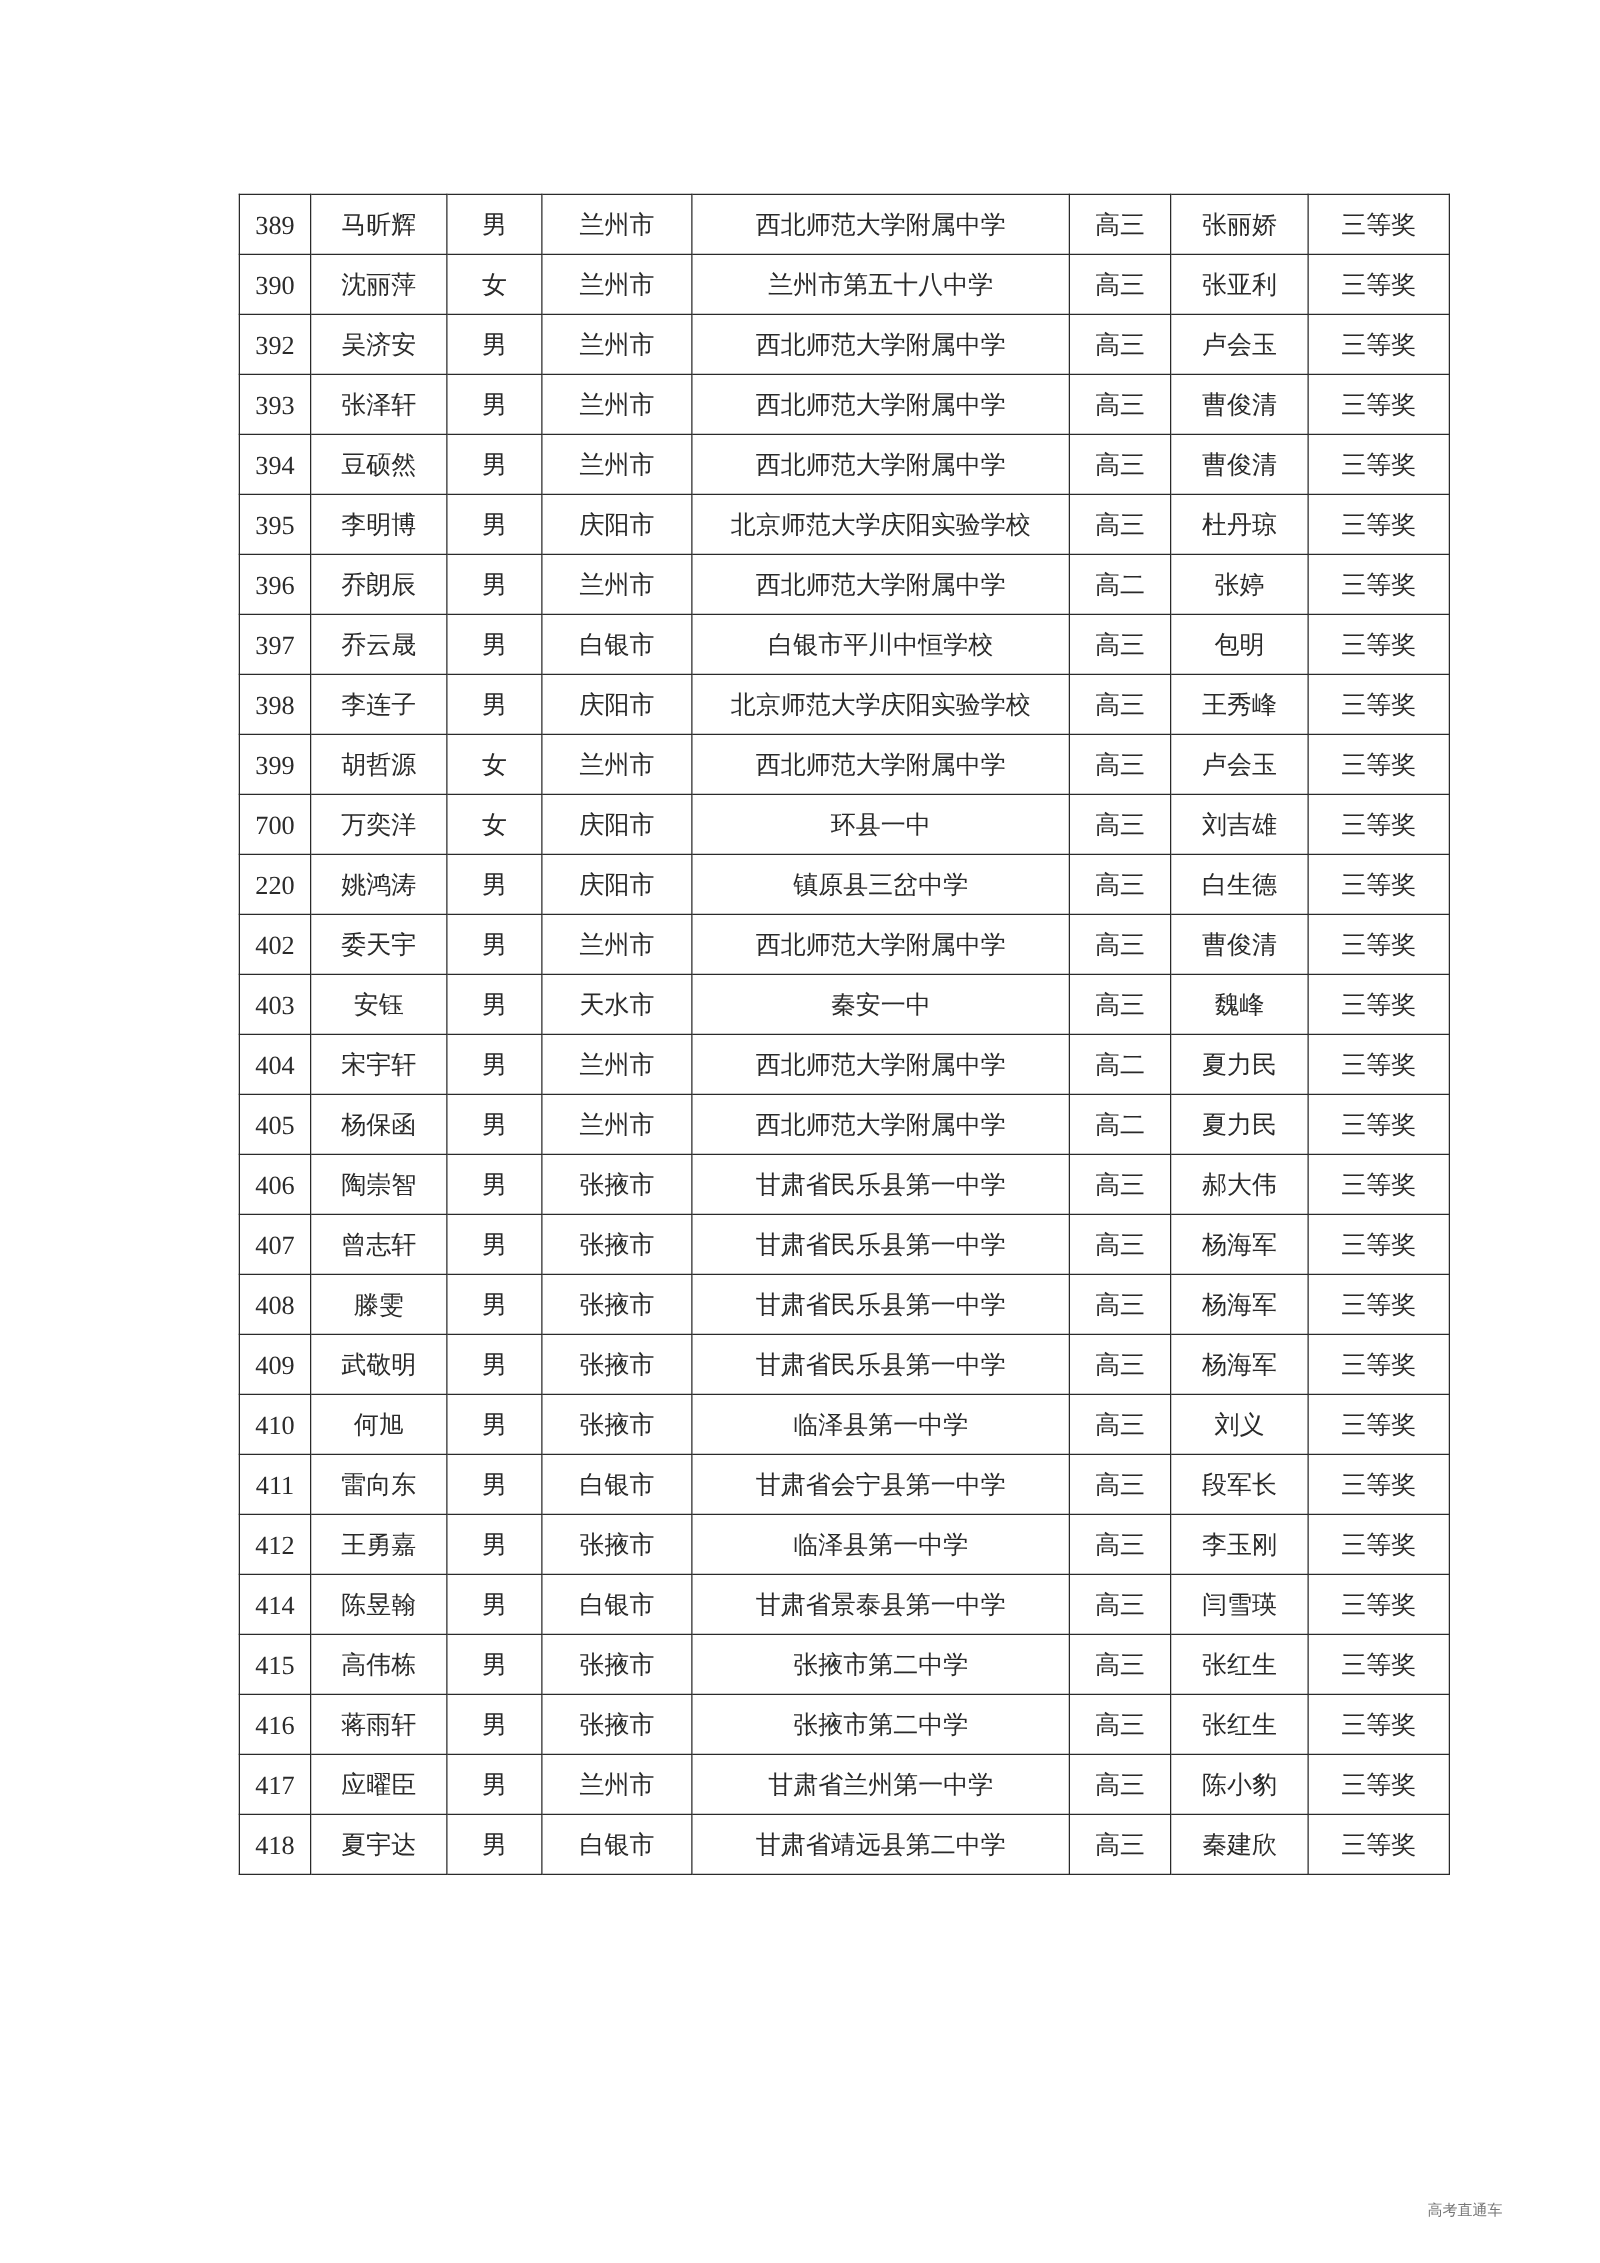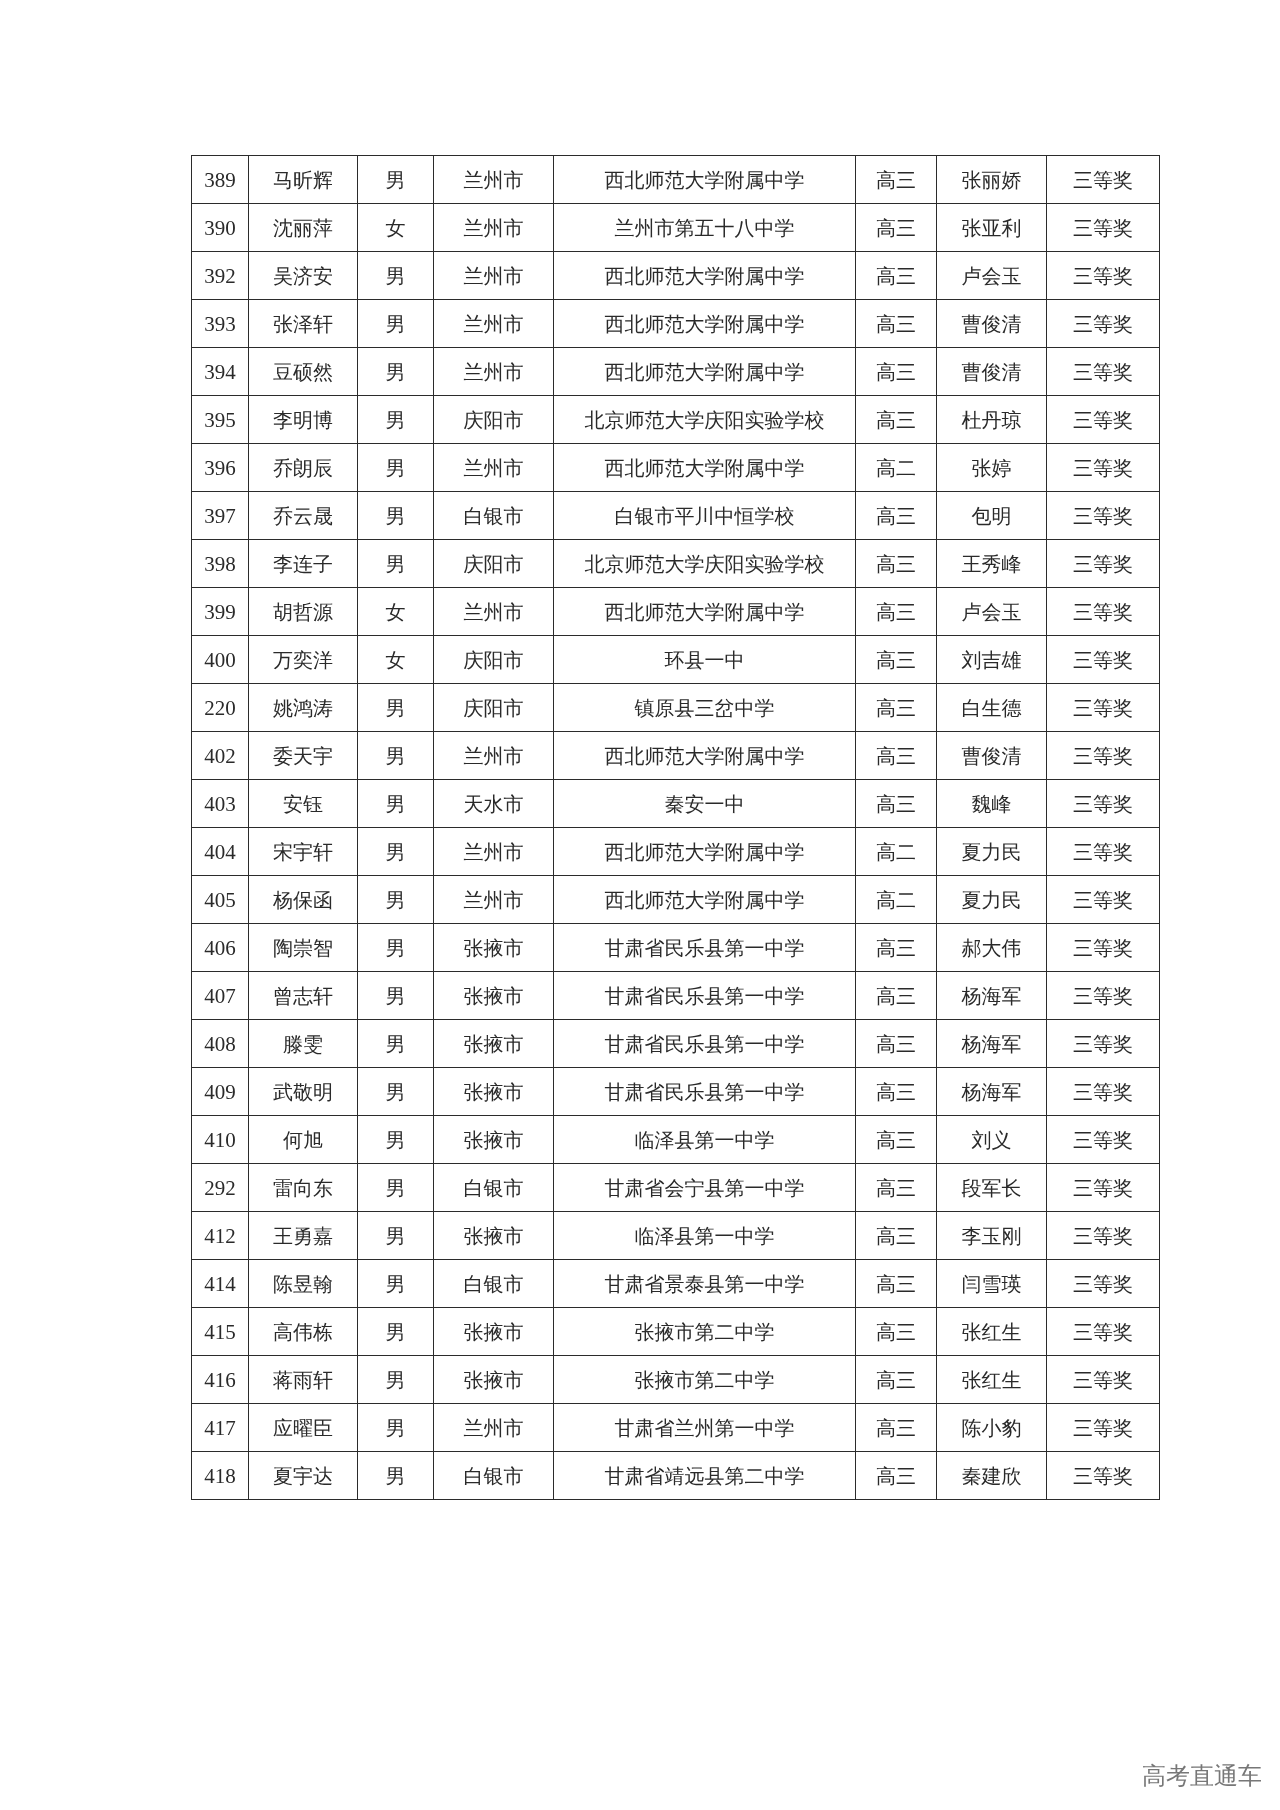--- a/index.html
+++ b/index.html
@@ -43,21 +43,21 @@
     }
     table.awards td.num {
       font-family: "Liberation Serif", "DejaVu Serif", serif;
       font-size: 21px;
     }
     .watermark {
       position: absolute;
       left: 1142px;
       top: 1760px;
       font-family: "DejaVu Sans", "Liberation Sans", sans-serif;
-      font-size: 24px;
+      font-size: 12px;
       color: #777777;
       letter-spacing: 0px;
     }
   </style>
 </head>
 <body>
 
 <div class="page">
   <table class="awards">
     <colgroup>
@@ -165,21 +165,21 @@
     <td class="num">399</td>
     <td>胡哲源</td>
     <td>女</td>
     <td>兰州市</td>
     <td>西北师范大学附属中学</td>
     <td>高三</td>
     <td>卢会玉</td>
     <td>三等奖</td>
   </tr>
         <tr>
-    <td class="num">400</td>
+    <td class="num">700</td>
     <td>万奕洋</td>
     <td>女</td>
     <td>庆阳市</td>
     <td>环县一中</td>
     <td>高三</td>
     <td>刘吉雄</td>
     <td>三等奖</td>
   </tr>
         <tr>
     <td class="num">220</td>
@@ -275,21 +275,21 @@
     <td class="num">410</td>
     <td>何旭</td>
     <td>男</td>
     <td>张掖市</td>
     <td>临泽县第一中学</td>
     <td>高三</td>
     <td>刘义</td>
     <td>三等奖</td>
   </tr>
         <tr>
-    <td class="num">292</td>
+    <td class="num">411</td>
     <td>雷向东</td>
     <td>男</td>
     <td>白银市</td>
     <td>甘肃省会宁县第一中学</td>
     <td>高三</td>
     <td>段军长</td>
     <td>三等奖</td>
   </tr>
         <tr>
     <td class="num">412</td>

